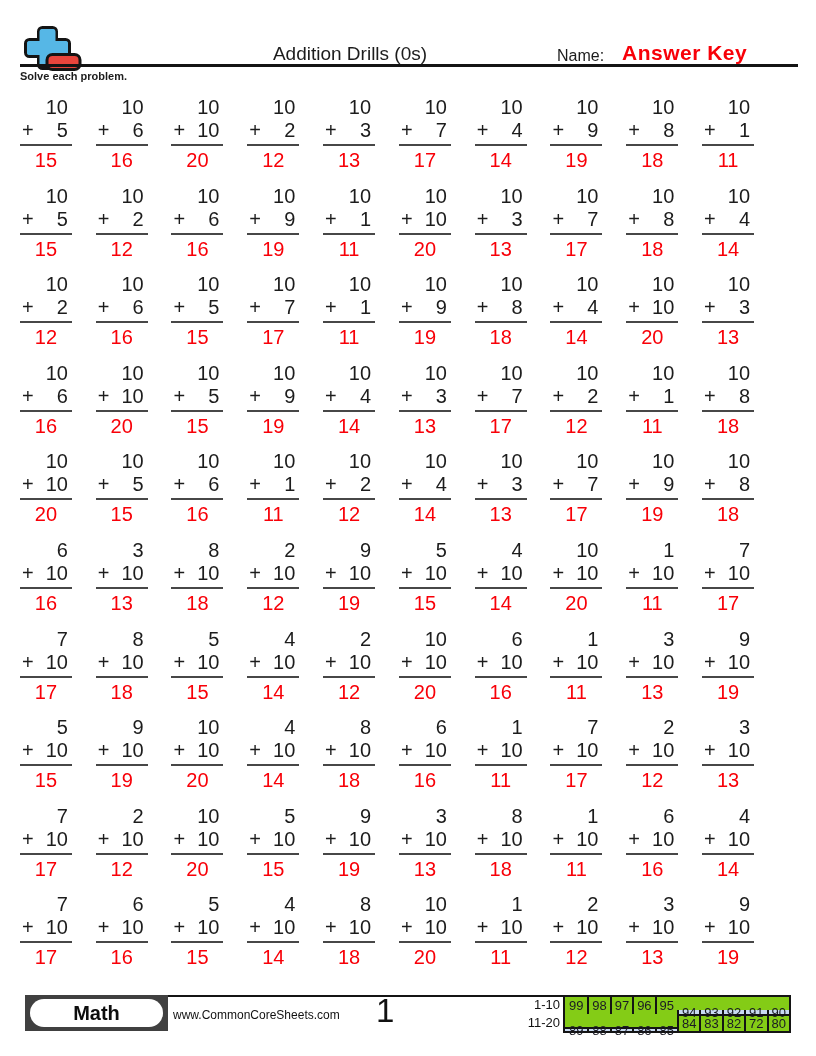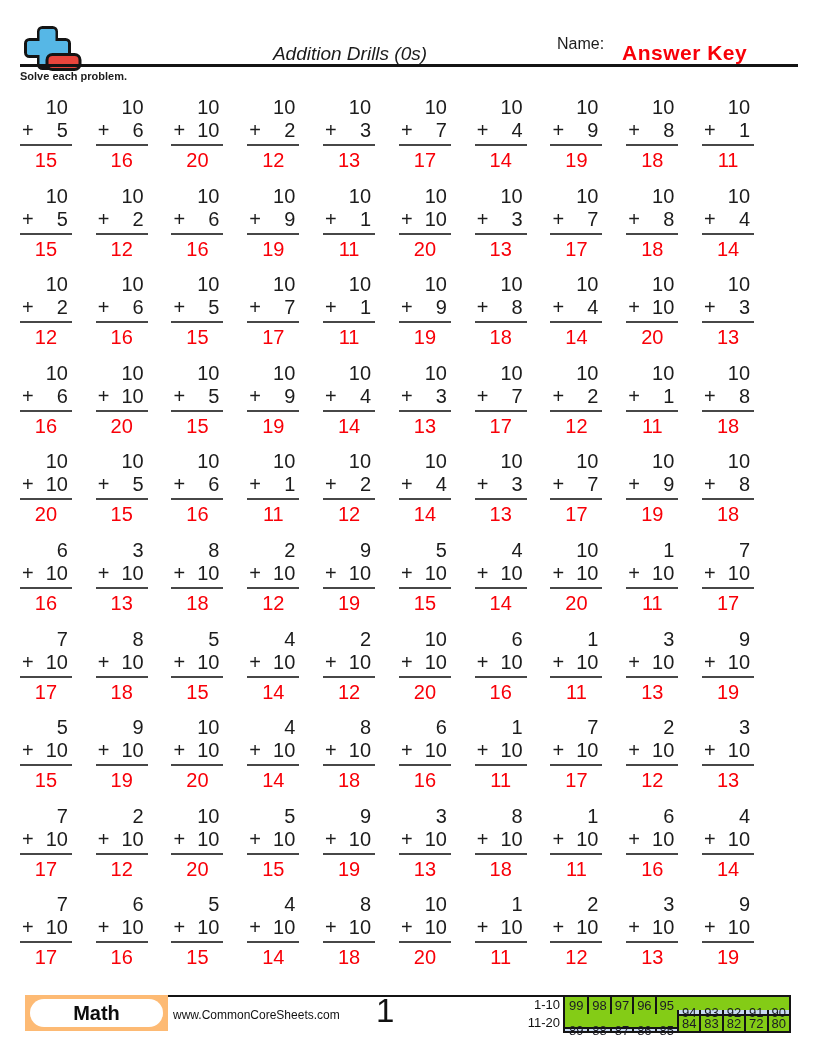--- a/index.html
+++ b/index.html
@@ -7,40 +7,40 @@
     width: 816px; height: 1056px; position: relative;
     background: #ffffff; overflow: hidden;
     font-family: "Liberation Sans", sans-serif;
     color: #1c1c1c;
     --red: #f80008; --hl: #c9daf2; --logo-blue: #56b7e6; --logo-red: #e8453c; --ink: #141414;
   }
   .abs { position: absolute; }
 
   
   .logo { left: 24px; top: 26px; }
-  .title { left: 230px; top: 43px; width: 240px; text-align: center; font-size: 19px; font-style: italic; }
-  .name-label { left: 557px; top: 35px; font-size: 16px; }
+  .title { left: 230px; top: 43px; width: 240px; text-align: center; font-size: 19px; }
+  .name-label { left: 557px; top: 47px; font-size: 16px; }
   .answer-key { left: 622px; top: 41px; font-size: 21px; font-weight: 700; color: var(--red); letter-spacing: .5px; }
   .header-rule { left: 20px; top: 64px; width: 778px; height: 3px; background: var(--ink); }
   .instruction { left: 20px; top: 70px; font-size: 11px; font-weight: 700; }
 
   
   .problems-grid {
     left: 8px; top: 96px; width: 758px;
     display: grid; grid-template-columns: repeat(10, 1fr); grid-auto-rows: 88.6px;
   }
   .pcell { display: flex; justify-content: center; align-items: flex-start; }
   .problem { width: 52px; font-size: 20px; line-height: 23px; }
   .p-top { text-align: right; padding-right: 4px; }
   .p-bottom { display: flex; justify-content: space-between; border-bottom: 2px solid #474747; padding: 0 4px 2px 2px; }
   .p-answer { text-align: center; color: var(--red); padding-top: 3px; }
 
   
   .footer-rule { left: 25px; top: 995px; width: 766px; height: 2px; background: var(--ink); }
-  .math-box { left: 25px; top: 995px; width: 143px; height: 36px; background: #fdba74; }
+  .math-box { left: 25px; top: 995px; width: 143px; height: 36px; background: #404040; }
   .math-pill { position: absolute; left: 5px; top: 4px; right: 5px; bottom: 4px; background: #fff;
     border-radius: 14px; display: flex; align-items: center; justify-content: center;
     font-weight: 700; font-size: 20px; color: #0d0d0d; }
   .site { left: 173px; top: 1008px; font-size: 12px; color: #111; }
   .pageno { left: 376px; top: 992px; font-size: 33px; font-weight: 400; color: #111; }
   .score-labels { left: 490px; top: 996px; width: 70px; text-align: right; font-size: 13px; line-height: 18px; color: #111; }
   .score-labels span { display: block; }
   .score-grid { left: 563px; top: 995px; display: grid; grid-template-columns: repeat(10, 22.4px);
     grid-auto-rows: 17px; border: 2px solid var(--ink); background: #84cc16; }
   .score-cell { display: flex; align-items: center; justify-content: center;

